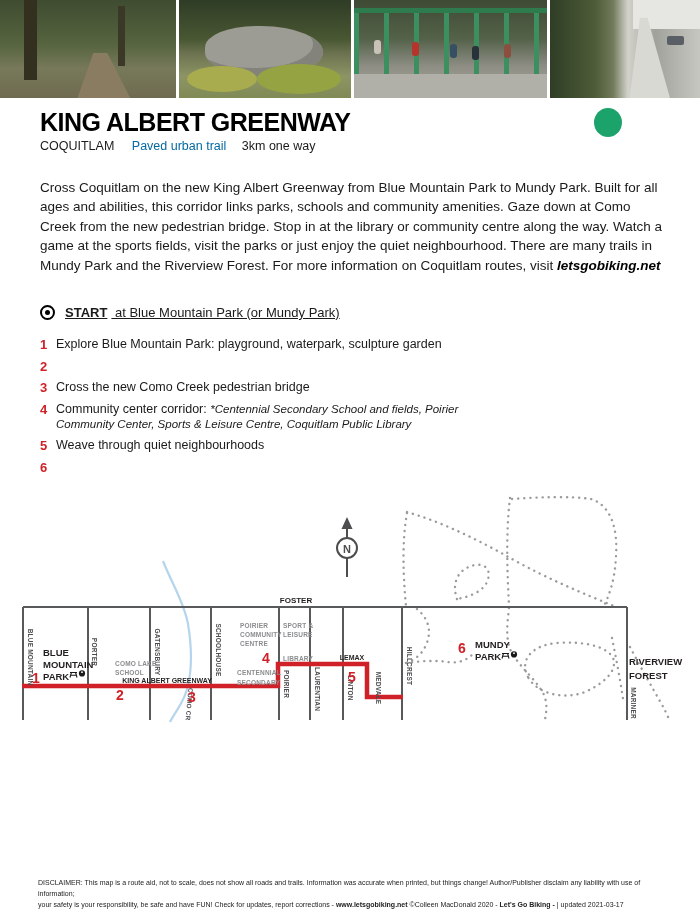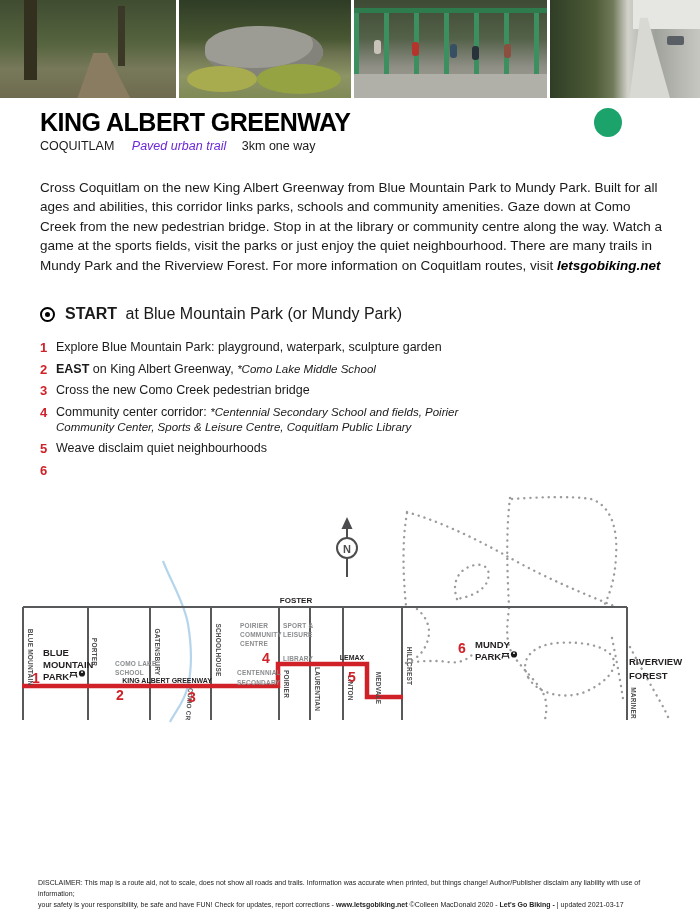--- a/index.html
+++ b/index.html
@@ -25,30 +25,30 @@
   #photo4{left:550px;width:150px;background:linear-gradient(90deg,#2f3d26 0%,#4e5c38 30%,#717a5a 42%,#d2d2cb 52%,#9fa19b 70%,#b4b5af 85%,#c6c7c1 100%);}
   #photo4 .sky{position:absolute;top:0;right:0;width:45%;height:30%;background:#e6e7e3;}
   #photo4 .walk{position:absolute;inset:0;background:#d9d9d3;clip-path:polygon(53% 100%,80% 100%,65% 18%,60% 18%);}
   #photo4 .car{position:absolute;right:16px;top:36px;width:17px;height:9px;background:#5a5f66;border-radius:2px;}
 
   
   .title{position:absolute;left:40px;top:108px;font-size:25px;font-weight:bold;letter-spacing:-0.5px;color:#000;}
   .green-dot{position:absolute;left:594px;top:108px;width:28px;height:29px;border-radius:50%;background:#1ca36c;}
   .subtitle{position:absolute;left:40px;top:139px;font-size:12.5px;white-space:nowrap;}
   .subtitle .city{font-weight:normal;margin-right:14px;}
-  .subtitle .trail-type{font-style:italic;margin-right:12px;color:#6d28d9;}
+  .subtitle .trail-type{margin-right:12px;color:#0369a1;}
   .subtitle .distance{font-weight:normal;}
 
   
   .intro{position:absolute;left:40px;top:178px;width:628px;font-size:13.5px;line-height:19.4px;margin:0;}
   .intro .link{font-weight:bold;font-style:italic;color:#000;cursor:pointer;}
 
   
   .route-list{position:absolute;left:40px;top:305px;width:560px;}
-  .start-row{display:flex;align-items:center;margin-bottom:17px;font-size:16px;}
+  .start-row{display:flex;align-items:center;margin-bottom:17px;font-size:13px;text-decoration:underline;}
   .start-bullet{width:11px;height:11px;border:2px solid #000;border-radius:50%;display:inline-flex;
                 align-items:center;justify-content:center;margin-right:10px;flex:0 0 auto;}
   .start-bullet .dot{width:5px;height:5px;background:#000;border-radius:50%;}
   .start-row b{margin-right:4px;}
   .step{display:flex;margin-bottom:6.5px;font-size:12.5px;line-height:15px;}
   .step-num{color:#cf2127;font-weight:bold;font-size:13px;width:16px;flex:0 0 auto;}
   .step-text{max-width:430px;}
   .step-text b{font-weight:bold;}
   .step-text .note{font-style:italic;font-size:11.5px;}
 
@@ -115,33 +115,32 @@
           <span class="dot"></span>
         </span>
       <span><b>START</b><span> at Blue Mountain Park (or Mundy Park)</span></span>
     </div>
     <div class="step">
       <span class="step-num">1</span>
       <span class="step-text"><b></b><span>Explore Blue Mountain Park: playground, waterpark, sculpture garden</span><i class="note"></i></span>
     </div>
     <div class="step">
       <span class="step-num">2</span>
-      <span class="step-text"><b>EAST</b><span> on King Albert Greenway, </span><i class="note">*Como Lake Middle School</i></span>
     </div>
     <div class="step">
       <span class="step-num">3</span>
       <span class="step-text"><b></b><span>Cross the new Como Creek pedestrian bridge</span><i class="note"></i></span>
     </div>
     <div class="step">
       <span class="step-num">4</span>
       <span class="step-text"><b></b><span>Community center corridor: </span><i class="note">*Centennial Secondary School and fields, Poirier Community Center, Sports &amp; Leisure Centre, Coquitlam Public Library</i></span>
     </div>
     <div class="step">
       <span class="step-num">5</span>
-      <span class="step-text"><b></b><span>Weave disclaim quiet neighbourhoods</span><i class="note"></i></span>
+      <span class="step-text"><b></b><span>Weave through quiet neighbourhoods</span><i class="note"></i></span>
     </div>
     <div class="step">
       <span class="step-num">6</span>
     </div>
   </div>
 
   <svg class="map" width="700" height="250" viewBox="0 0 700 250">
 
     <path d="M163,65 C172,88 184,106 188,128 C192,152 192,172 188,190 C184,207 176,214 170,226" fill="none" stroke="#b5d5ec" stroke-width="2.2"></path>
 

